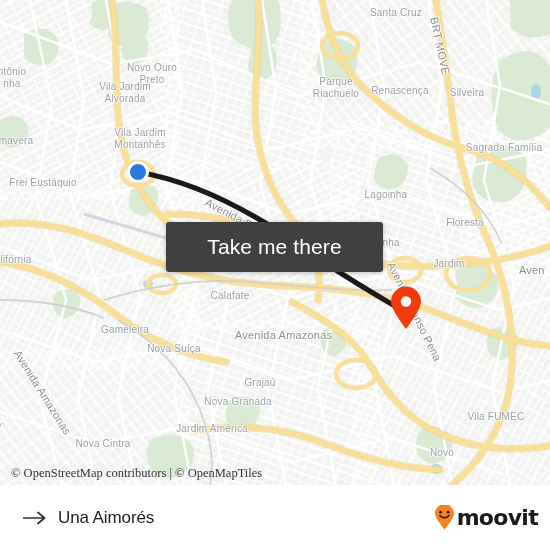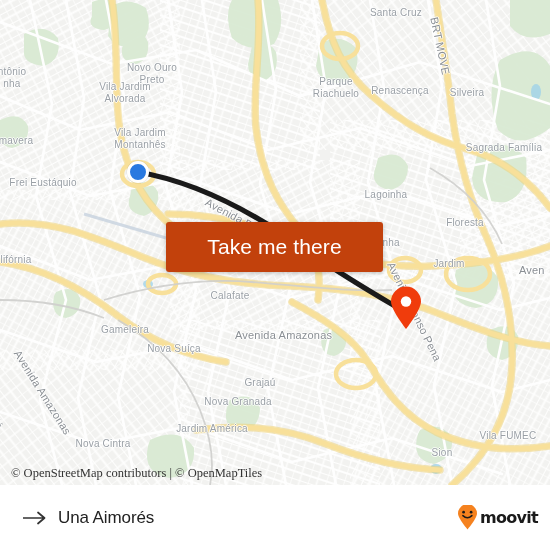--- a/index.html
+++ b/index.html
@@ -64,21 +64,21 @@
   .dest-pin {
     position: absolute;
     width: 34px; height: 44px;
   }
 
   
   .cta {
     position: absolute;
     left: 166px; top: 222px;
     width: 217px; height: 50px;
-    background: #c2410c;
+    background: #404040;
     border: none;
     border-radius: 3px;
     color: #ffffff;
     font-family: "Liberation Sans", sans-serif;
     font-size: 21px;
     font-weight: 400;
     letter-spacing: .1px;
     cursor: pointer;
     box-shadow: 0 1px 4px rgba(0,0,0,.25);
     display: flex;
@@ -126,21 +126,21 @@
   }
   .brand {
     display: flex;
     align-items: center;
     flex: 0 0 auto;
     gap: 2px;
   }
   .brand-mark { line-height: 0; display: block; }
   .brand-text {
     font-family: "DejaVu Sans", sans-serif;
-    font-size: 16px;
+    font-size: 22px;
     font-weight: 700;
     color: #1a1a1a;
     letter-spacing: -.7px;
   }
 </style>
 </head>
 <body>
 
 <div class="screen">
 
@@ -303,22 +303,22 @@
         <div class="lbl" style="left: 436px; top: 217px; width: 58px;">Floresta</div>
         <div class="lbl" style="left: 375px; top: 237px; width: 30px;">inha</div>
         <div class="lbl" style="left: 423px; top: 258px; width: 52px;">Jardim</div>
         <div class="lbl" style="left: 200px; top: 290px; width: 60px;">Calafate</div>
         <div class="lbl" style="left: 93px; top: 324px; width: 64px;">Gameleira</div>
         <div class="lbl" style="left: 137px; top: 343px; width: 74px;">Nova Suíça</div>
         <div class="lbl" style="left: 233px; top: 377px; width: 54px;">Grajaú</div>
         <div class="lbl" style="left: 190px; top: 396px; width: 96px;">Nova Granada</div>
         <div class="lbl" style="left: 161px; top: 423px; width: 102px;">Jardim América</div>
         <div class="lbl" style="left: 63px; top: 438px; width: 80px;">Nova Cintra</div>
-        <div class="lbl" style="left: 459px; top: 430px; width: 74px; margin-left: 12px;">Vila FUMEC</div>
-        <div class="lbl" style="left: 424px; top: 447px; width: 36px;">Sion</div>
+        <div class="lbl" style="left: 459px; top: 411px; width: 74px;">Vila FUMEC</div>
+        <div class="lbl" style="left: 424px; top: 447px; width: 36px;">Novo</div>
         <div class="lbl road" style="left: 440px; top: 16px; transform-origin: 0px 0px; transform: rotate(78deg);">BRT MOVE</div>
         <div class="lbl road" style="left: 209px; top: 196px; transform-origin: 0px 0px; transform: rotate(28deg);">Avenida Dom Pedro II</div>
         <div class="lbl road" style="left: 235px; top: 329px; transform-origin: 0px 0px; transform: rotate(0deg);">Avenida Amazonas</div>
         <div class="lbl road" style="left: 22px; top: 348px; transform-origin: 0px 0px; transform: rotate(58deg);">Avenida Amazonas</div>
         <div class="lbl road" style="left: 396px; top: 260px; transform-origin: 0px 0px; transform: rotate(64deg);">Avenida Afonso Pena</div>
         <div class="lbl road" style="left: 519px; top: 264px; transform-origin: 0px 0px; transform: rotate(0deg);">Aven</div>
         <div class="lbl road" style="left: 0px; top: 415px; transform-origin: 0px 0px; transform: rotate(62deg);">ijá</div>
       </div>
 
     <div class="origin-dot" style="left:127px; top:161px;"></div>

